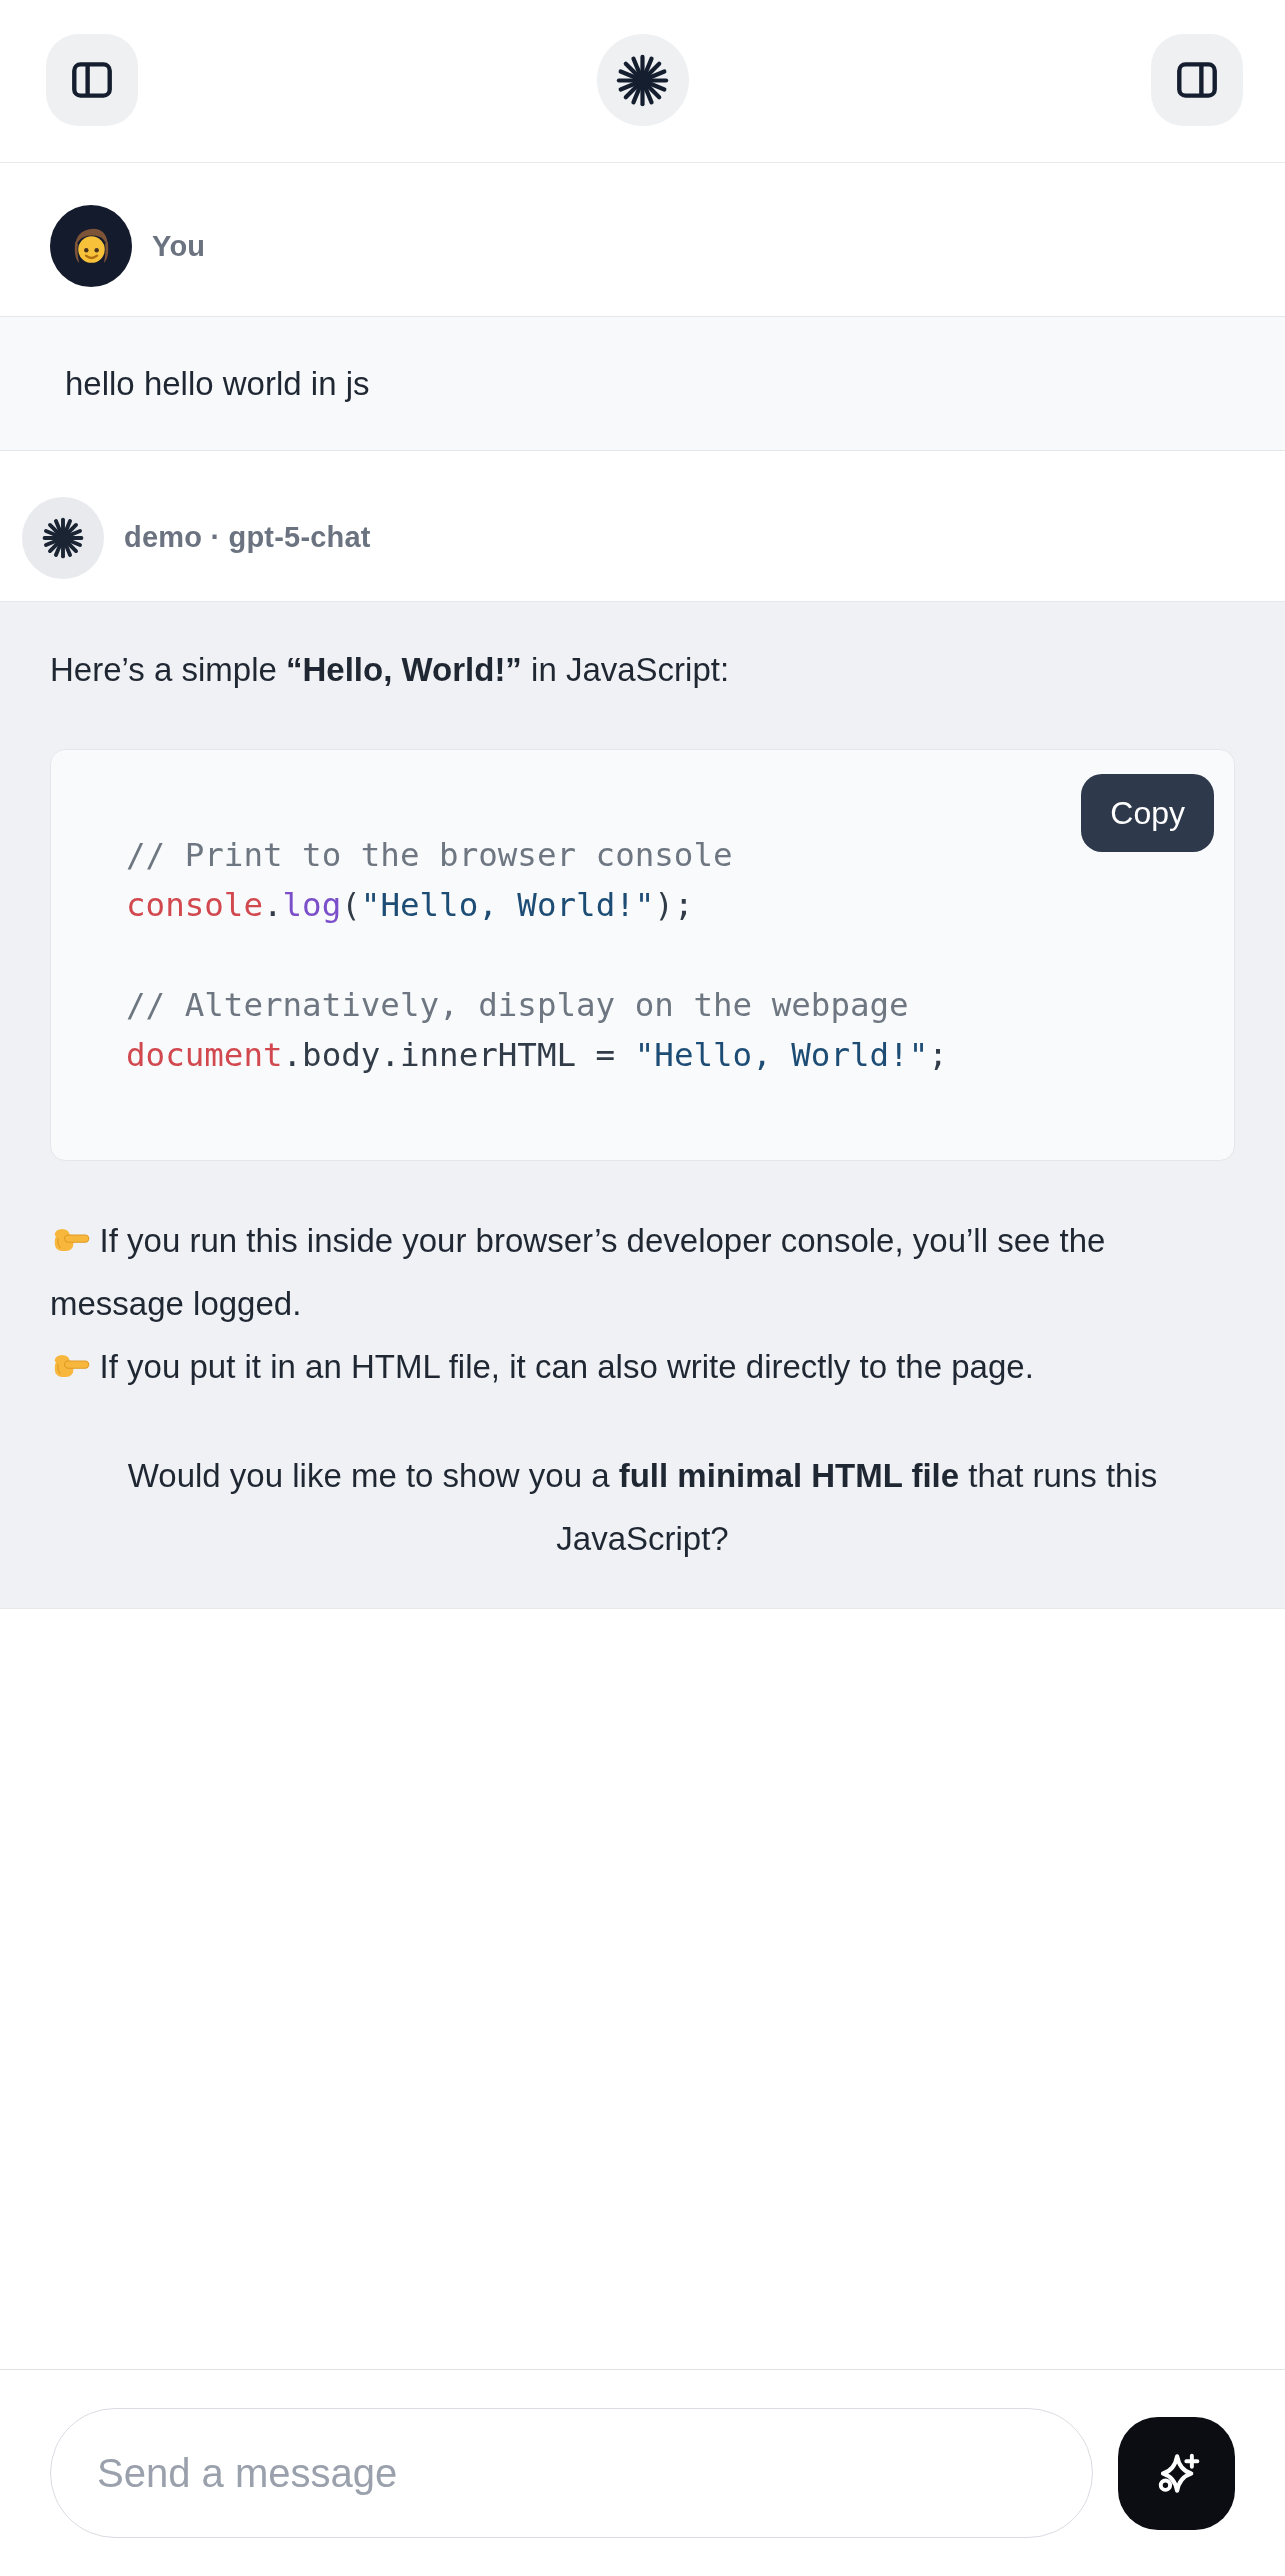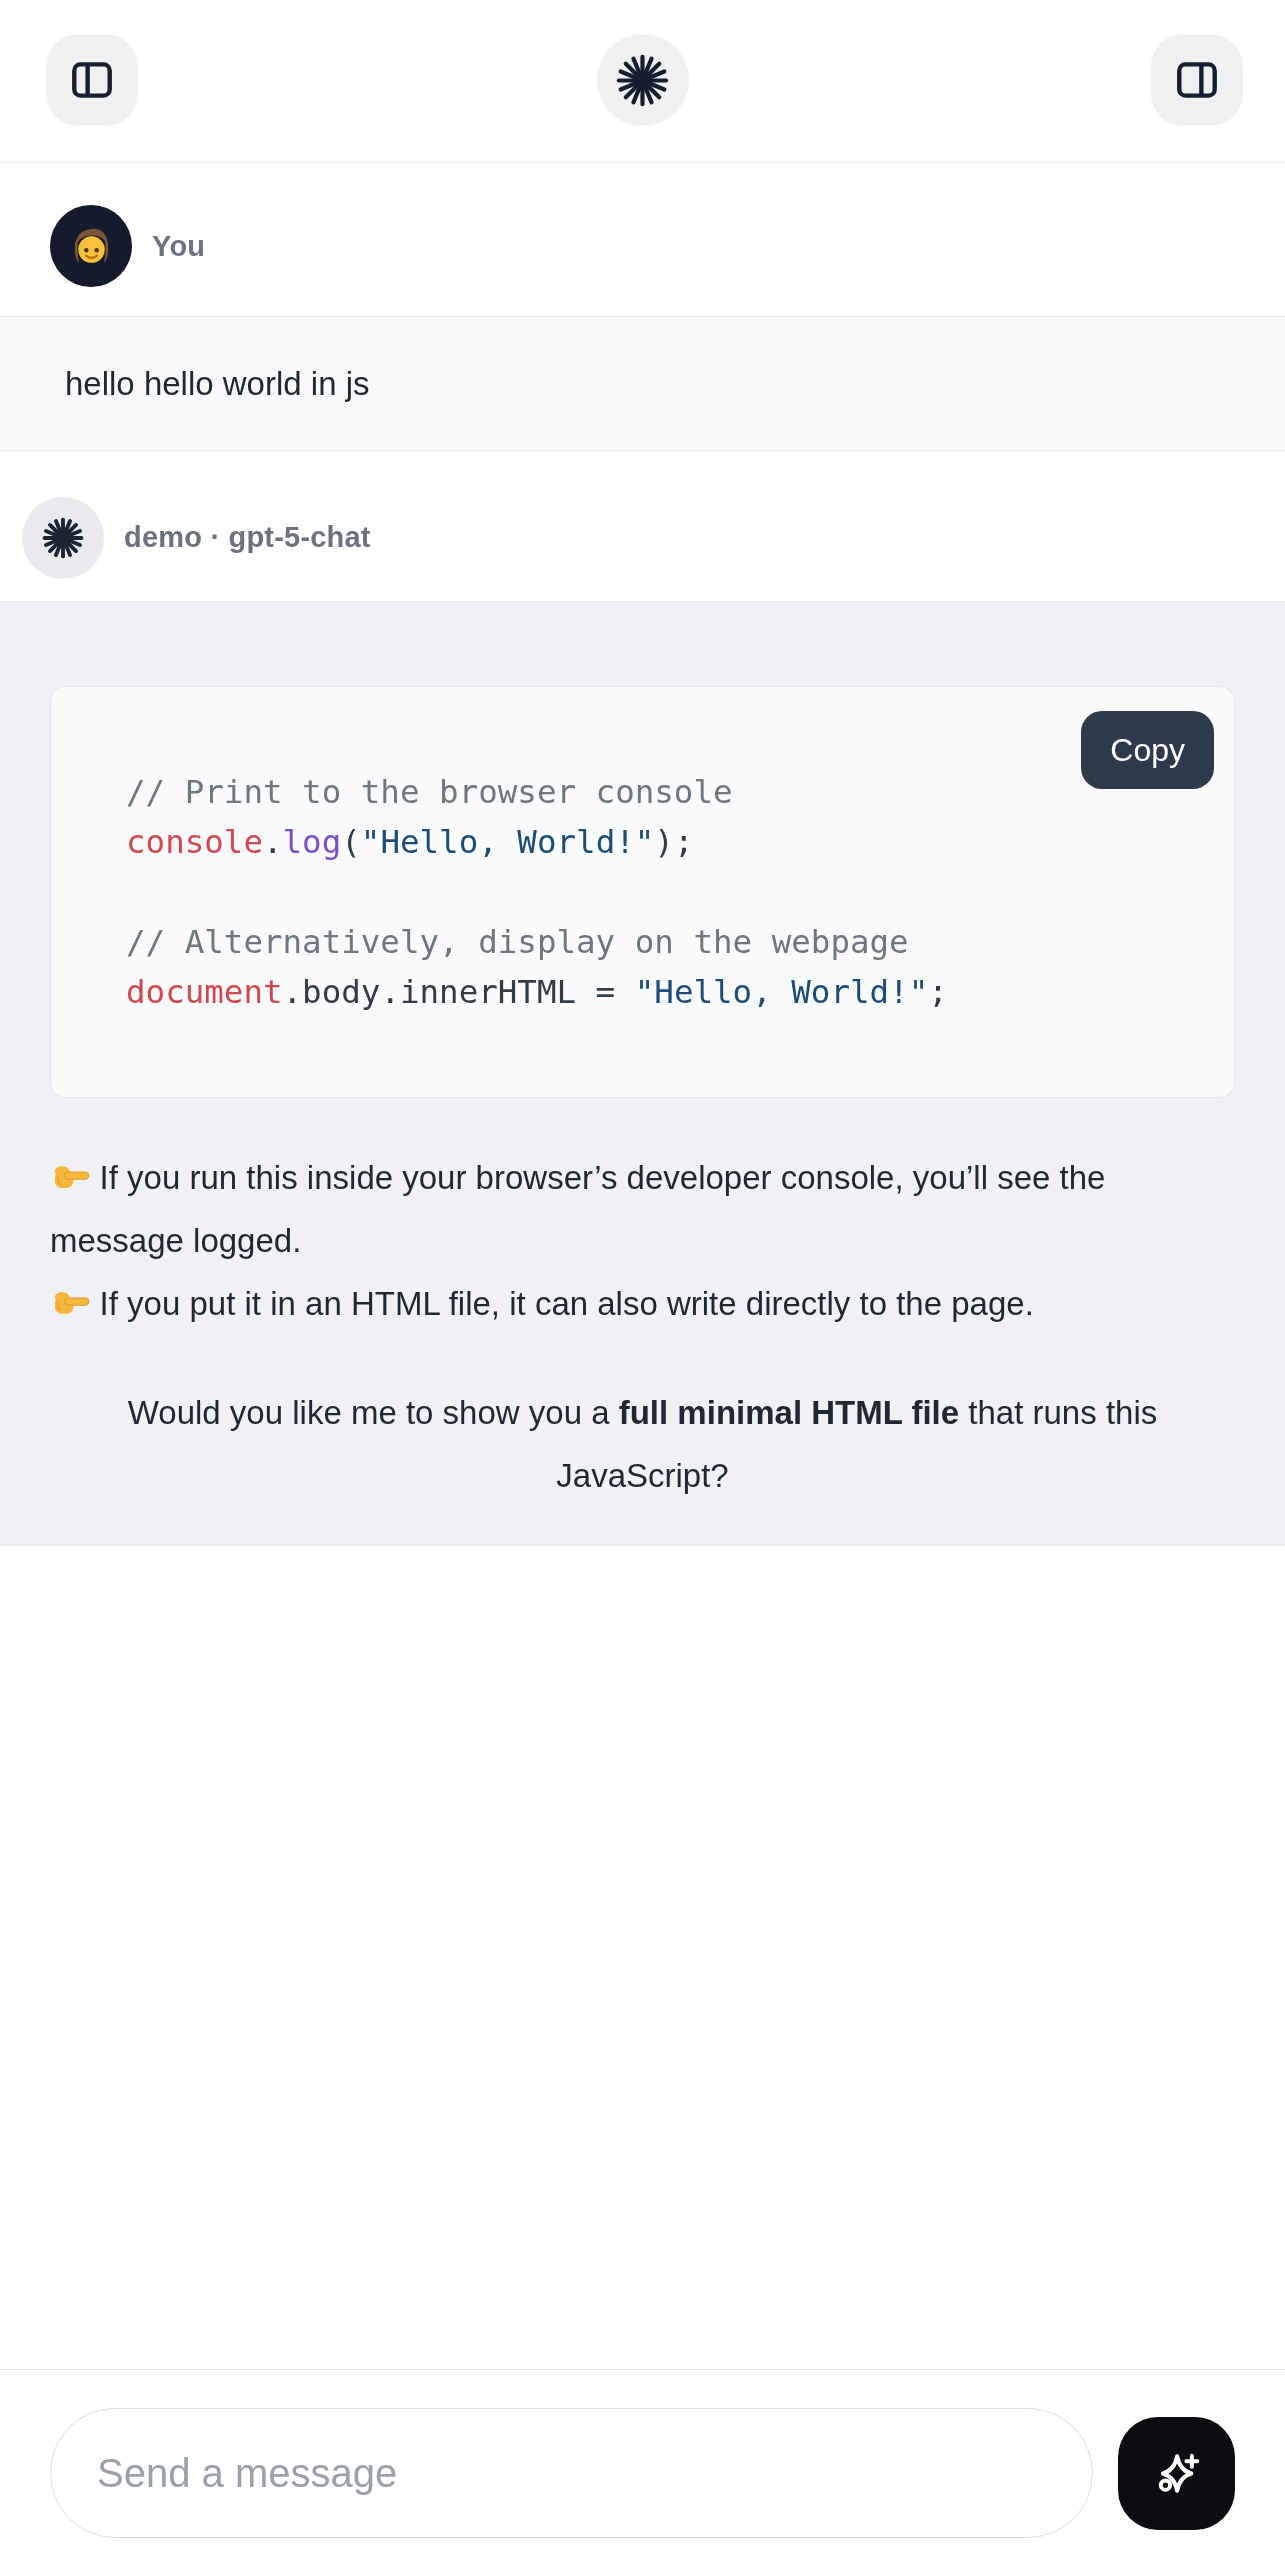--- a/index.html
+++ b/index.html
@@ -129,20 +129,21 @@
           <line x1="24" y1="7" x2="24" y2="41" transform="rotate(135 24 24)"></line>
           <line x1="24" y1="7" x2="24" y2="41" transform="rotate(157.5 24 24)"></line>
         </g>
         <circle cx="24" cy="24" r="5.5" fill="#1a2433"></circle>
       </svg>
     </div>
     <span class="author">demo · gpt-5-chat</span>
   </div>
 
   <section class="assistant-body">
+    <p class="intro"><span>Here’s a simple </span><b>“Hello, World!”</b><span> in JavaScript:</span></p>
 
     <div class="code-block">
       <button class="copy-btn">Copy</button>
       <pre class="code-pre" id="code-pre"><div class="code-line"><span class="tok-comment">// Print to the browser console</span></div><div class="code-line"><span class="tok-red">console</span><span class="tok-plain">.</span><span class="tok-purple">log</span><span class="tok-plain">(</span><span class="tok-string">"Hello, World!"</span><span class="tok-plain">);</span></div><div class="code-line">&nbsp;</div><div class="code-line"><span class="tok-comment">// Alternatively, display on the webpage</span></div><div class="code-line"><span class="tok-red">document</span><span class="tok-plain">.body.innerHTML = </span><span class="tok-string">"Hello, World!"</span><span class="tok-plain">;</span></div></pre>
     </div>
 
     <div class="tips">
       <p class="tip"><svg class="hand-icon" viewBox="0 0 52 46">
             <ellipse cx="15" cy="17" rx="9" ry="6.5" fill="#f6b73c"></ellipse>
             <rect x="6" y="16" width="23" height="22" rx="9" fill="#f6b73c"></rect>

